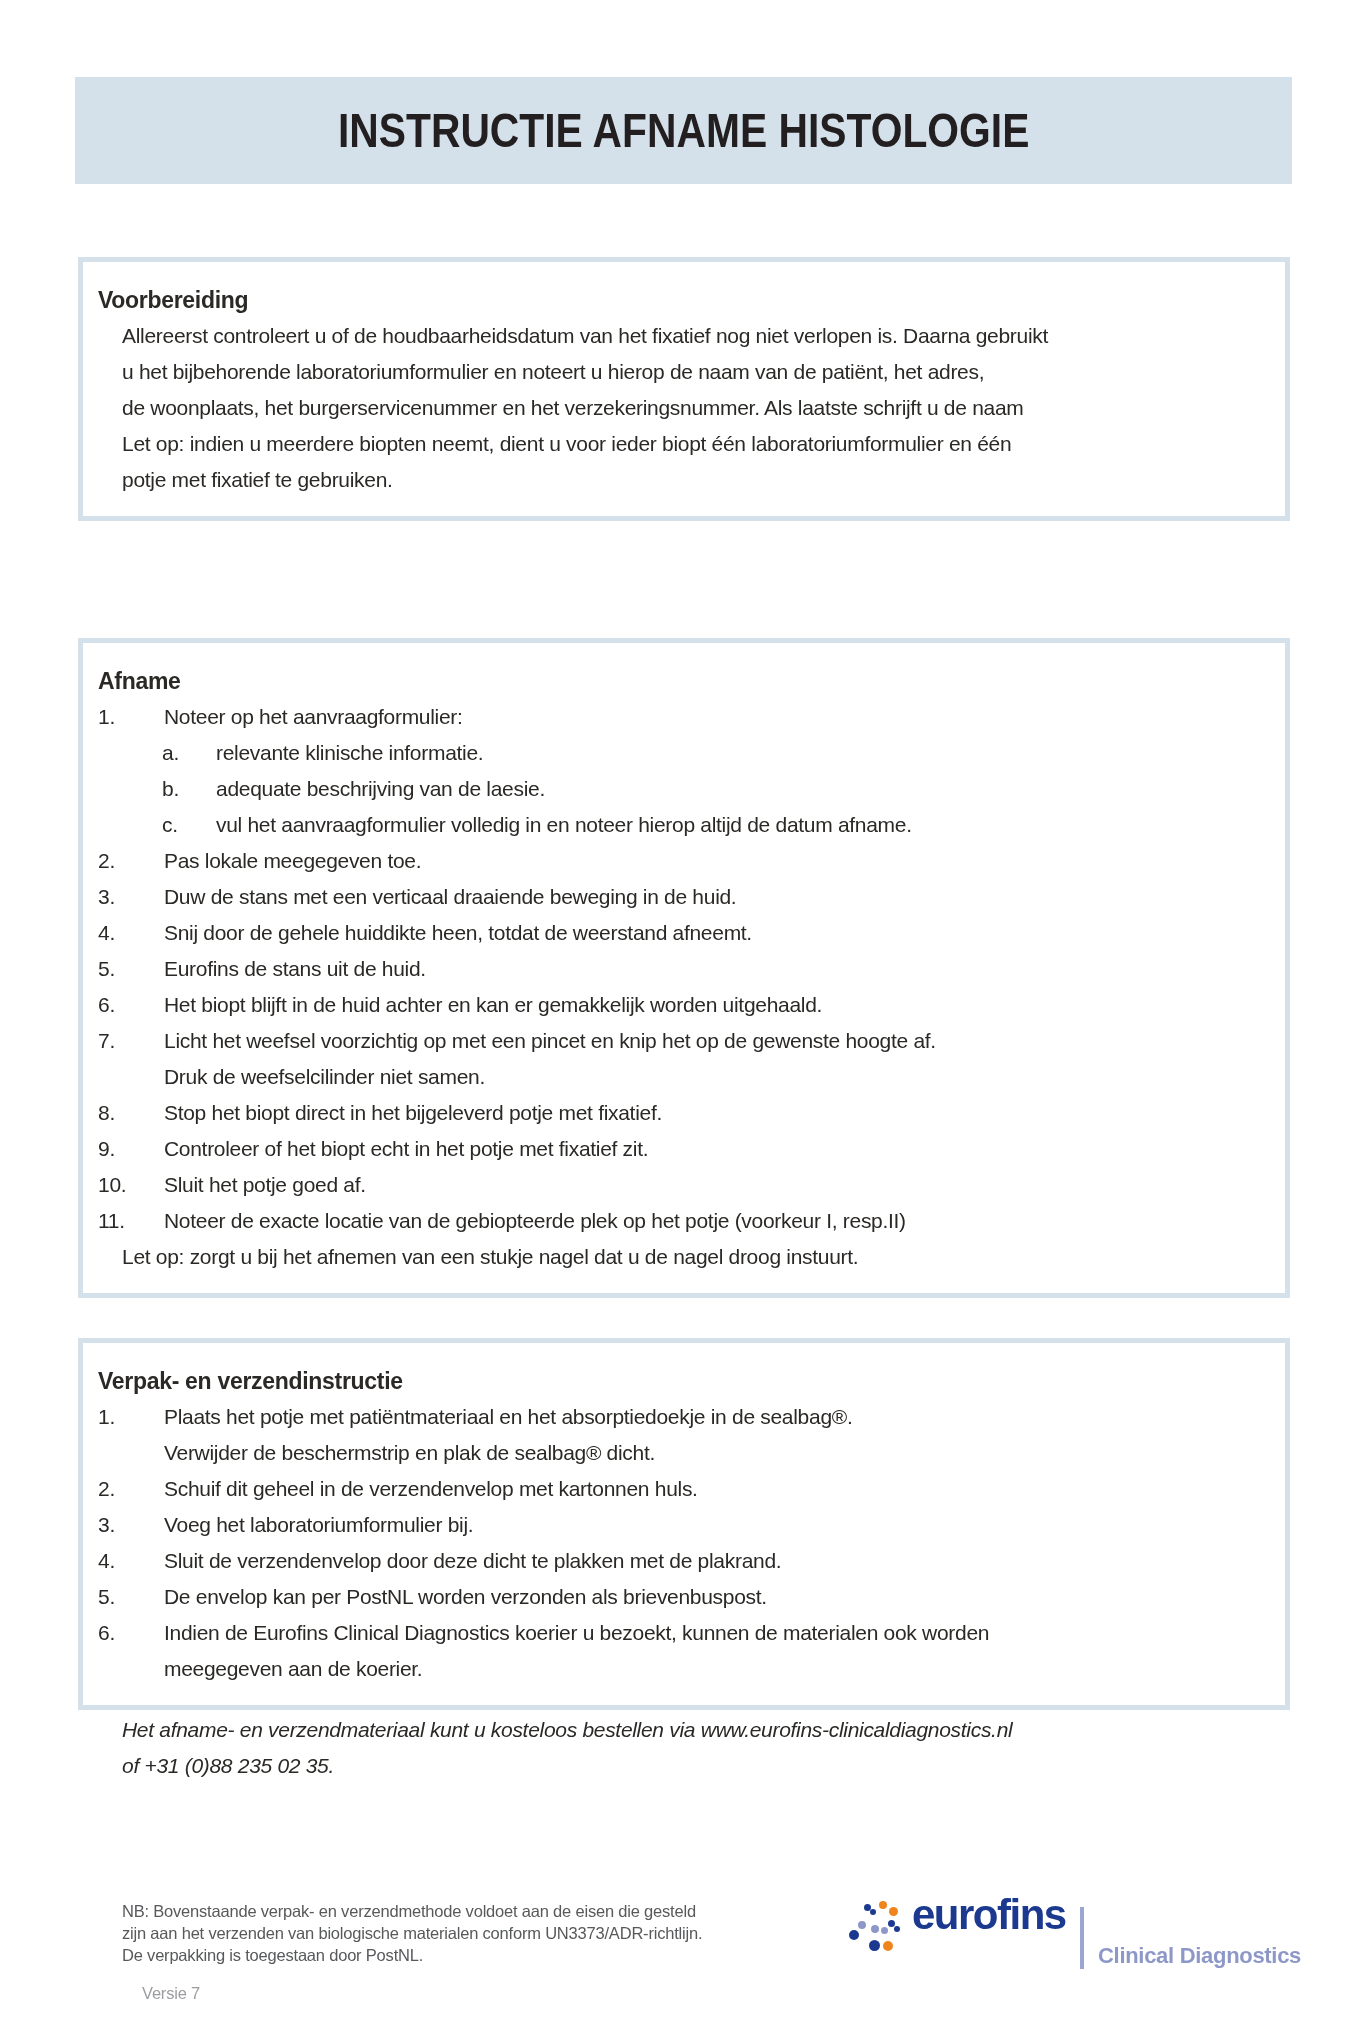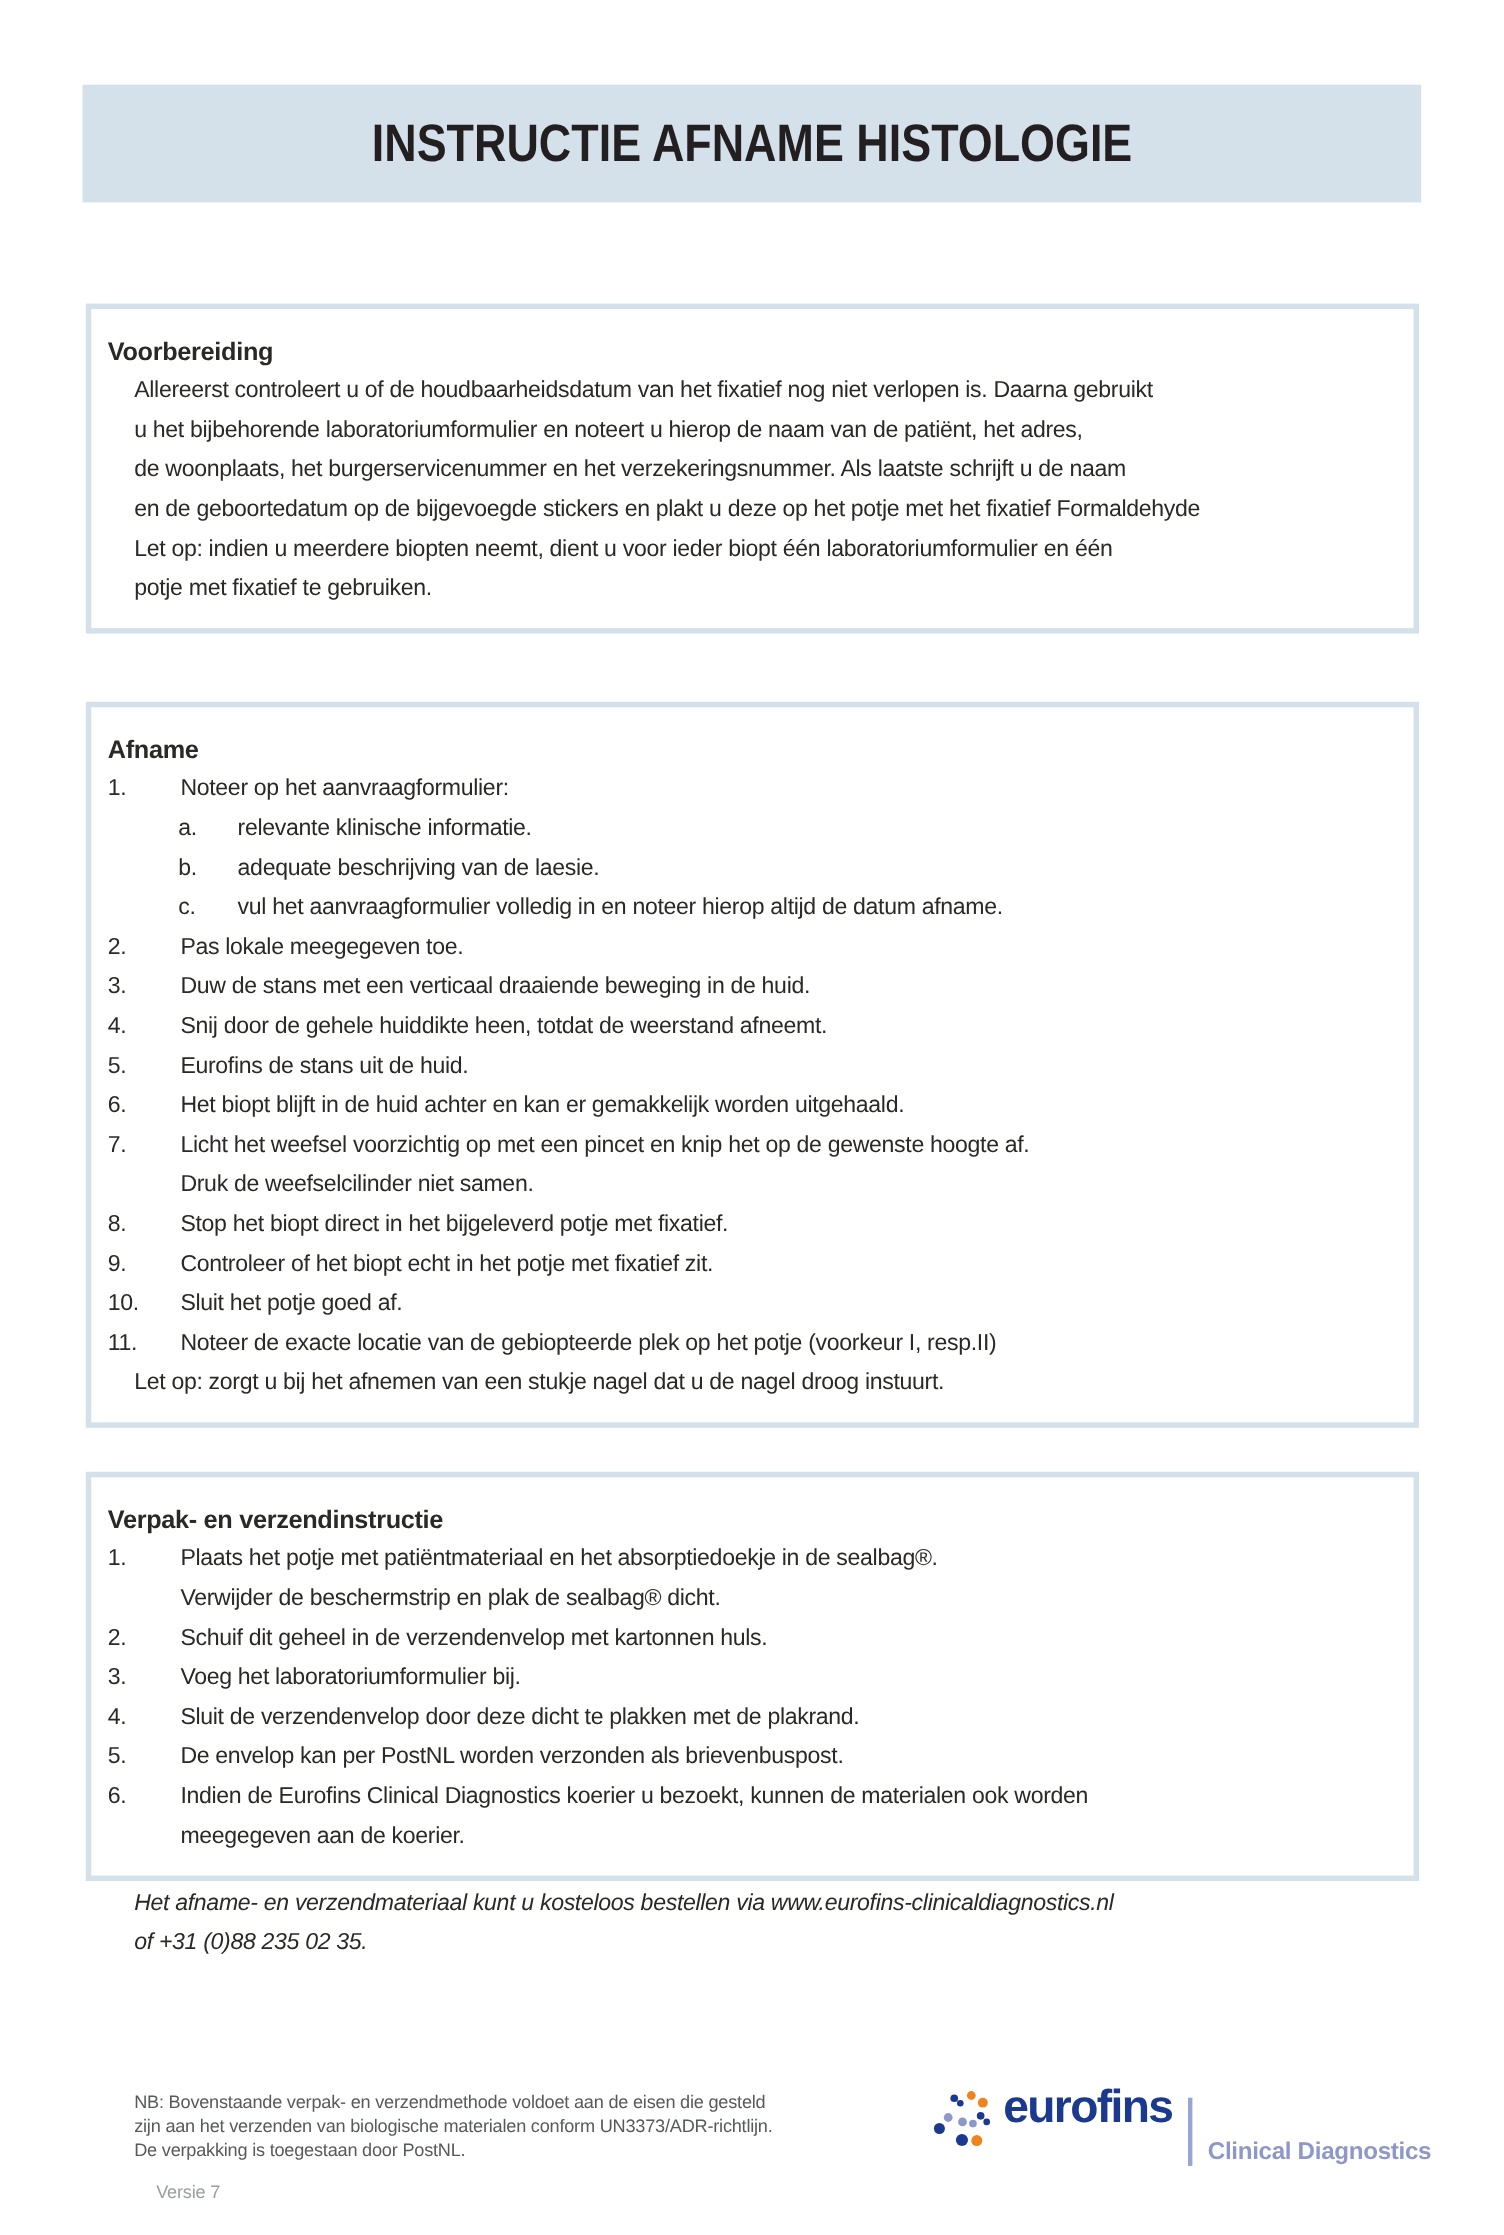--- a/index.html
+++ b/index.html
@@ -58,27 +58,26 @@
 </style>
 </head>
 <body>
 
 <div class="page">
 
   <div class="banner">
     <div class="title">INSTRUCTIE AFNAME HISTOLOGIE</div>
   </div>
 
-  <section class="box" style="top:276px;">
+  <section class="box" style="top:257px;">
     <div class="h">Voorbereiding</div>
     <div class="lines">
         <div class="tline">Allereerst controleert u of de houdbaarheidsdatum van het fixatief nog niet verlopen is. Daarna gebruikt</div>
         <div class="tline">u het bijbehorende laboratoriumformulier en noteert u hierop de naam van de patiënt, het adres,</div>
         <div class="tline">de woonplaats, het burgerservicenummer en het verzekeringsnummer. Als laatste schrijft u de naam</div>
-        <div class="tline">en de geboortedatum op de bijgevoegde stickers en plakt u deze op het potje met het fixatief Formaldehyde</div>
       </div>
     <div class="lines bold">
         <div class="tline">Let op: indien u meerdere biopten neemt, dient u voor ieder biopt één laboratoriumformulier en één</div>
         <div class="tline">potje met fixatief te gebruiken.</div>
       </div>
   </section>
 
   <section class="box" style="top:638px;">
     <div class="h">Afname</div>
     <div class="list">

